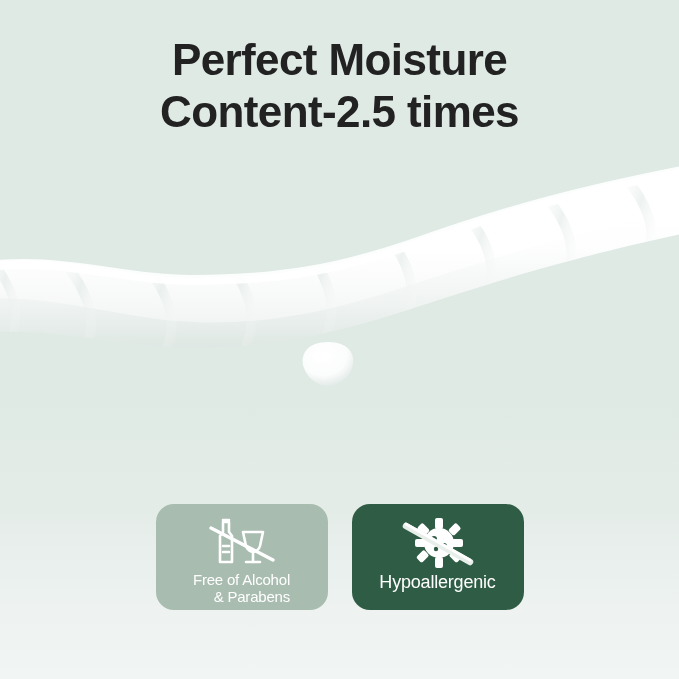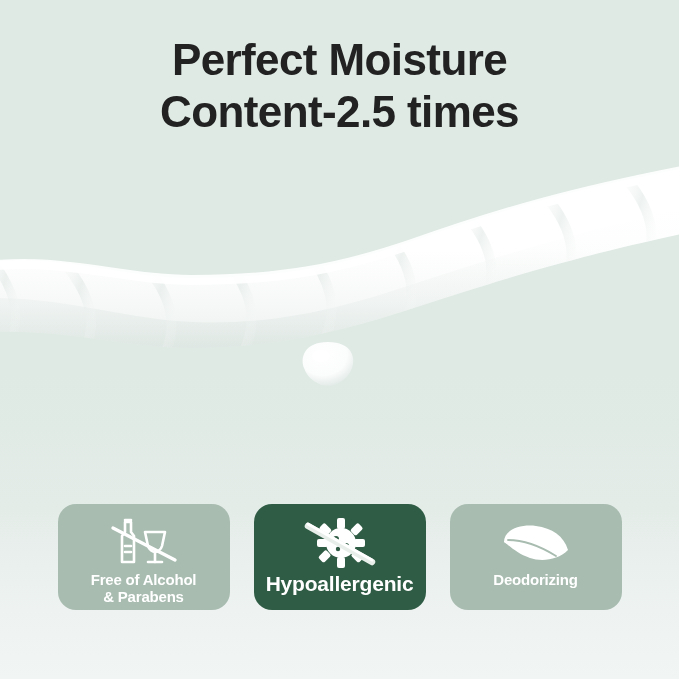--- a/index.html
+++ b/index.html
@@ -84,28 +84,28 @@
     height: 54px;
     display: flex;
     align-items: center;
     justify-content: center;
   }
   .badge-icon svg { display:block; overflow: visible; }
 
   .badge-label {
     color: #ffffff;
     font-size: 15px;
-    font-weight: 700;
+    font-weight: 400;
     line-height: 1.12;
-    text-align: center;
+    text-align: right;
     white-space: pre-line;
     letter-spacing: -0.2px;
     margin-top: 2px;
   }
-  .badge.active .badge-label { font-size: 21px; }
+  .badge.active .badge-label { font-size: 18px; }
 </style>
 </head>
 <body>
 
 <div id="stage">
 
   <div class="headline">
     <span class="line">Perfect Moisture</span>
     <span class="line">Content-2.5 times</span>
   </div>
@@ -229,32 +229,15 @@
           <circle cx="42" cy="28" r="3" fill="#2f5c44"></circle>
           <circle cx="34" cy="31" r="2.2" fill="#2f5c44"></circle>
 
           <line x1="4" y1="8" x2="68" y2="44" stroke="#e8efea" stroke-width="6.5" stroke-linecap="round"></line>
           <line x1="4" y1="6" x2="68" y2="42" stroke="#ffffff" stroke-width="3" stroke-linecap="round"></line>
         </svg>
       </div>
       <div class="badge-label">Hypoallergenic</div>
     </div>
 
-    <div class="badge">
-      <div class="badge-icon">
-        <svg width="76" height="46" viewBox="0 0 76 46">
-
-          <path d="M 6,22 C 6,10 22,4 38,6
-                   C 54,8 66,16 70,30
-                   C 60,40 44,42 32,38
-                   C 20,34 14,28 6,22 Z" fill="#ffffff"></path>
-
-          <path d="M 6,22 C 14,14 26,10 40,11
-                   C 30,15 20,19 14,26 Z" fill="#ffffff"></path>
-
-          <path d="M 10,20 C 26,20 42,26 58,36" stroke="#a8bcb0" stroke-width="1.8" fill="none" stroke-linecap="round"></path>
-        </svg>
-      </div>
-      <div class="badge-label">Deodorizing</div>
-    </div>
 
   </div>
 </div>
 
 </body></html>

